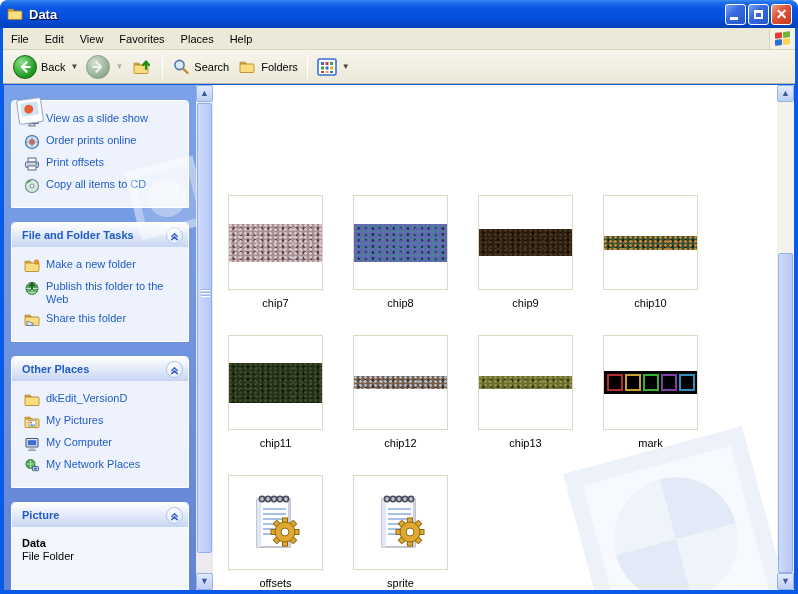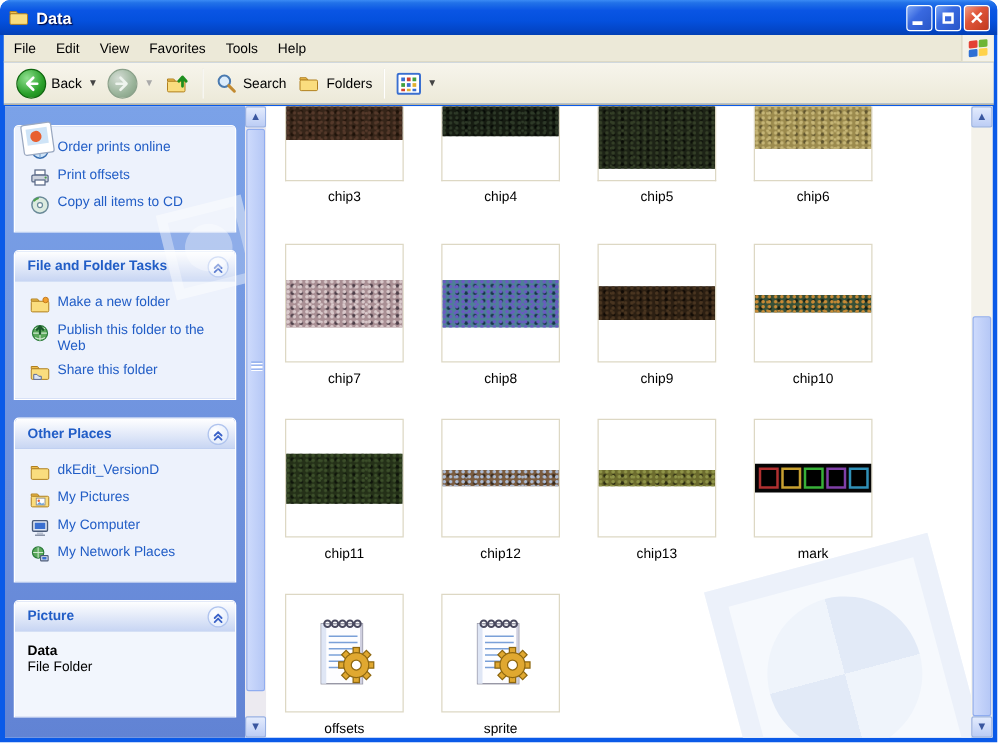--- a/index.html
+++ b/index.html
@@ -159,21 +159,21 @@
           <span class="glyph-close">✕</span>
         </div>
     </div>
   </div>
 
   <div class="menubar">
     <span class="menu-item">File</span>
     <span class="menu-item">Edit</span>
     <span class="menu-item">View</span>
     <span class="menu-item">Favorites</span>
-    <span class="menu-item">Tools</span>
+    <span class="menu-item">Places</span>
     <span class="menu-item">Help</span>
     <span class="winlogo">
       <span class="flag">
           <i style="background:#e34234"></i>
           <i style="background:#6fb536"></i>
           <i style="background:#2e6fd4"></i>
           <i style="background:#ffd24a"></i>
         </span>
     </span>
   </div>
@@ -254,20 +254,30 @@
           <svg width="30" height="30" viewBox="0 0 30 30">
             <rect x="3" y="3" width="24" height="24" rx="2" fill="#fff" stroke="#9aa8c0" transform="rotate(-8 15 15)"></rect>
             <rect x="6.5" y="6.5" width="17" height="13" fill="#cfe4f7" transform="rotate(-8 15 15)"></rect>
             <circle cx="14" cy="13" r="4.5" fill="#e86030" transform="rotate(-8 15 15)"></circle>
           </svg>
         </span>
         <div class="panel-body">
           <a class="task-link">
             <span class="ticon">
               <svg width="16" height="16" viewBox="0 0 16 16">
+                  <rect x="1.5" y="2.5" width="13" height="9" rx="1" fill="#eef4fc" stroke="#5a6a88" stroke-width="1.2"></rect>
+                  <rect x="3.5" y="4.5" width="9" height="5" fill="#bcd4ee"></rect>
+                  <path d="M6 11.5 h4 l1.5 2.5 h-7 z" fill="#c8ccd8" stroke="#5a6a88" stroke-width=".8"></path>
+                </svg>
+            </span>
+            <span>View as a slide show</span>
+          </a>
+          <a class="task-link">
+            <span class="ticon">
+              <svg width="16" height="16" viewBox="0 0 16 16">
                   <circle cx="8" cy="8" r="6.5" fill="#cfe4f7" stroke="#3a6fb0" stroke-width="1.2"></circle>
                   <circle cx="8" cy="8" r="3" fill="#e86030"></circle>
                   <path d="M2 8 h12 M8 2 v12" stroke="#6a9ace" stroke-width=".8" fill="none"></path>
                 </svg>
             </span>
             <span>Order prints online</span>
           </a>
           <a class="task-link">
             <span class="ticon">
               <svg width="16" height="16" viewBox="0 0 16 16">
@@ -410,46 +420,20 @@
         <div class="sb-grip" style="top:185px;"></div>
       </div>
       <div class="sb-btn down">▼</div>
     </div>
 
     <div class="content">
       <div class="watermark">
           <div class="wm-circle"></div>
         </div>
 
-      <div class="trow cut" style="top:0;">
-        <div class="cell">
-          <div class="box">
-              <div class="strip" style="height: 27px; --b: #362519; --s1: #55392a; --s2: #1e1209;"></div>
-            </div>
-          <div class="label">chip3</div>
-        </div>
-        <div class="cell">
-          <div class="box">
-              <div class="strip" style="height: 24px; --b: #161c12; --s1: #2e3a28; --s2: #060a06;"></div>
-            </div>
-          <div class="label">chip4</div>
-        </div>
-        <div class="cell">
-          <div class="box">
-              <div class="strip" style="height: 50px; --b: #1d2316; --s1: #343f27; --s2: #0a0d07;"></div>
-            </div>
-          <div class="label">chip5</div>
-        </div>
-        <div class="cell">
-          <div class="box">
-              <div class="strip" style="height: 34px; --b: #9c8b4e; --s1: #c6b677; --s2: #60552f;"></div>
-            </div>
-          <div class="label">chip6</div>
-        </div>
-      </div>
 
       <div class="trow" style="top:110px;">
         <div class="cell">
           <div class="box">
               <div class="strip" style="height: 38px; --b: #a98f94; --s1: #d9c9cb; --s2: #4e3f49;"></div>
             </div>
           <div class="label">chip7</div>
         </div>
         <div class="cell">
           <div class="box">

